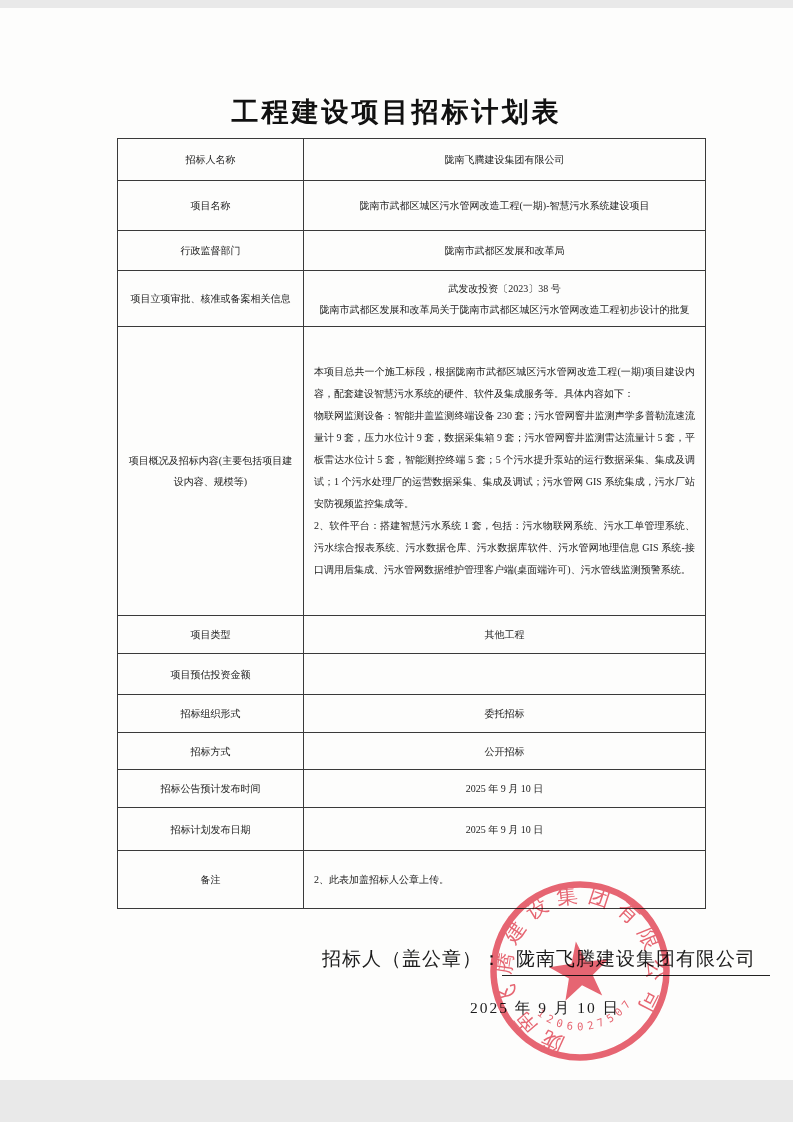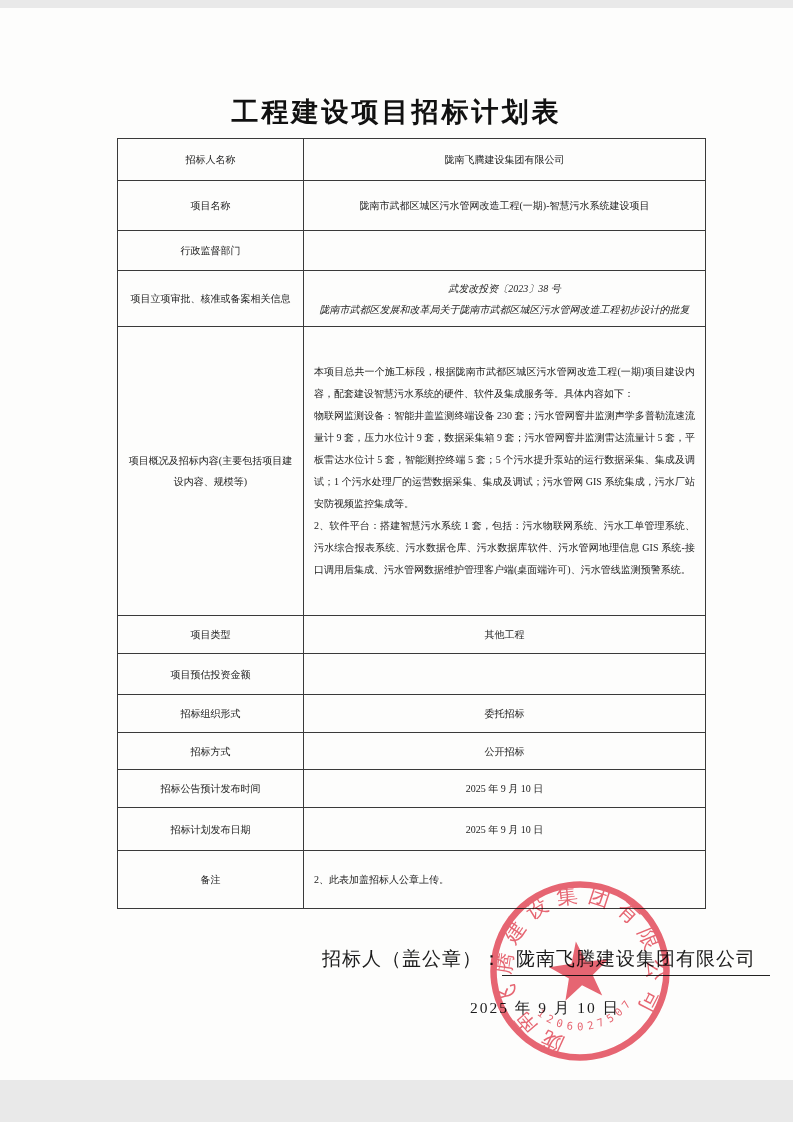--- a/index.html
+++ b/index.html
@@ -39,21 +39,21 @@
     flex:1;
     display:flex; flex-direction:column; align-items:center; justify-content:center;
     text-align:center;
     padding:3px 10px; box-sizing:border-box;
   }
   .cell-value.left {
     align-items:stretch; justify-content:center;
     text-align:justify;
   }
   .cell-value.left p { margin:0; line-height:22px; }
-  .cell-value .vline { display:block;font-style:italic; }
+  .cell-value .vline { display:block; }
   .notes p { margin:0; line-height:19px; text-align:left; }
   
   .r1 { min-height:42px; } .r2 { min-height:50px; } .r3 { min-height:40px; }
   .r4 { min-height:56px; } .r5 { min-height:289px; } .r6 { min-height:38px; }
   .r7 { min-height:41px; } .r8 { min-height:38px; } .r9 { min-height:37px; }
   .r10 { min-height:38px; } .r11 { min-height:43px; } .r12 { min-height:57px; }
 
   .sign-row {
     position:absolute; top:938px; left:322px;
     font-size:19px; letter-spacing:1px;
@@ -92,20 +92,21 @@
       <div class="cell-value">陇南飞腾建设集团有限公司</div>
     </div>
 
     <div class="trow r2">
       <div class="cell-label">项目名称</div>
       <div class="cell-value">陇南市武都区城区污水管网改造工程(一期)-智慧污水系统建设项目</div>
     </div>
 
     <div class="trow r3">
       <div class="cell-label">行政监督部门</div>
+      <div class="cell-value">陇南市武都区发展和改革局</div>
     </div>
 
     <div class="trow r4">
       <div class="cell-label">项目立项审批、核准或备案相关信息</div>
       <div class="cell-value">
         <span class="vline">武发改投资〔2023〕38 号</span>
         <span class="vline">陇南市武都区发展和改革局关于陇南市武都区城区污水管网改造工程初步设计的批复</span>
       </div>
     </div>
 

